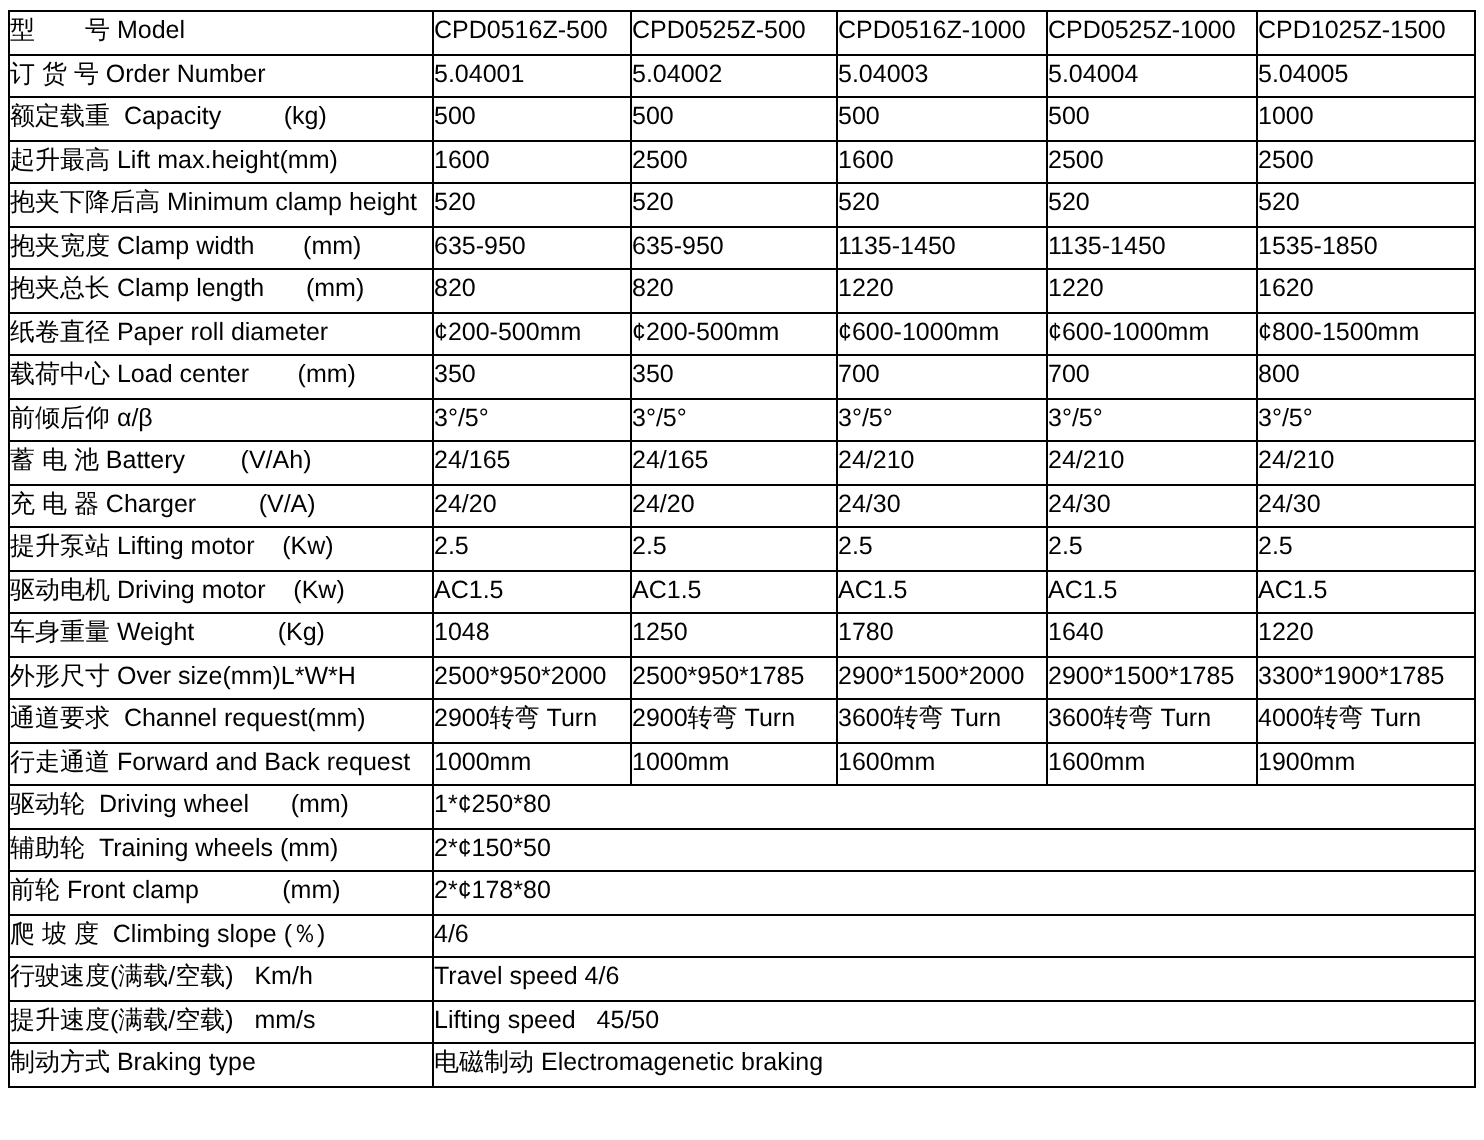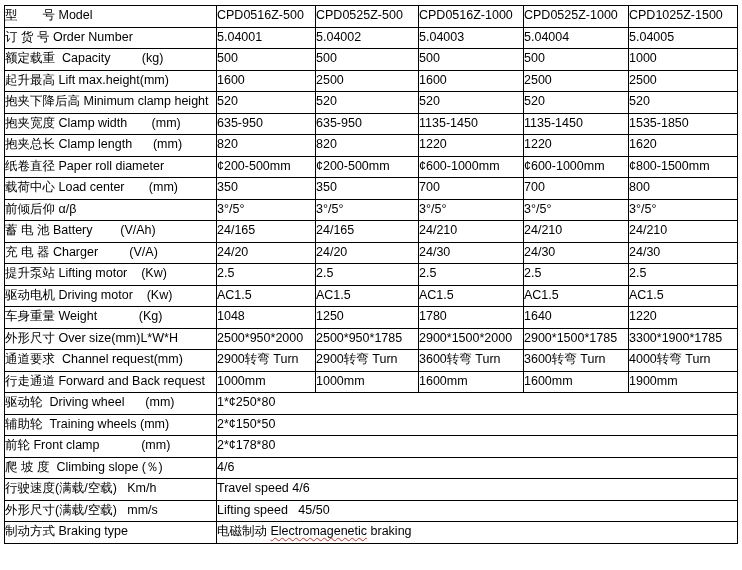--- a/index.html
+++ b/index.html
@@ -31,21 +31,20 @@
     font-size: 12.5px;
     line-height: 1.1;
     vertical-align: middle;
     white-space: pre;
     overflow: hidden;
     padding: 0;
   }
   td.label-cell { padding-left: 4px; }
   td.value-cell { padding-left: 6px; }
   .wavy {
-    text-decoration: underline;
     text-decoration-style: wavy;
     text-decoration-color: #cc2a1e;
     text-decoration-thickness: 1px;
     text-underline-offset: 2px;
   }
 </style>
 </head>
 <body>
 
 <div class="page">
@@ -217,21 +216,21 @@
         </tr>
         <tr>
           <td class="label-cell">爬 坡 度  Climbing slope (％)</td>
           <td colspan="5" class="value-cell">4/6</td>
         </tr>
         <tr>
           <td class="label-cell">行驶速度(满载/空载)   Km/h</td>
           <td colspan="5" class="value-cell">Travel speed 4/6</td>
         </tr>
         <tr>
-          <td class="label-cell">外形尺寸(满载/空载)   mm/s</td>
+          <td class="label-cell">提升速度(满载/空载)   mm/s</td>
           <td colspan="5" class="value-cell">Lifting speed   45/50</td>
         </tr>
         <tr>
           <td class="label-cell">制动方式 Braking type</td>
           <td colspan="5" class="value-cell"><span>电磁制动 </span><span class="wavy">Electromagenetic</span><span> braking</span></td>
         </tr>
       </tbody>
   </table>
 </div>
 

